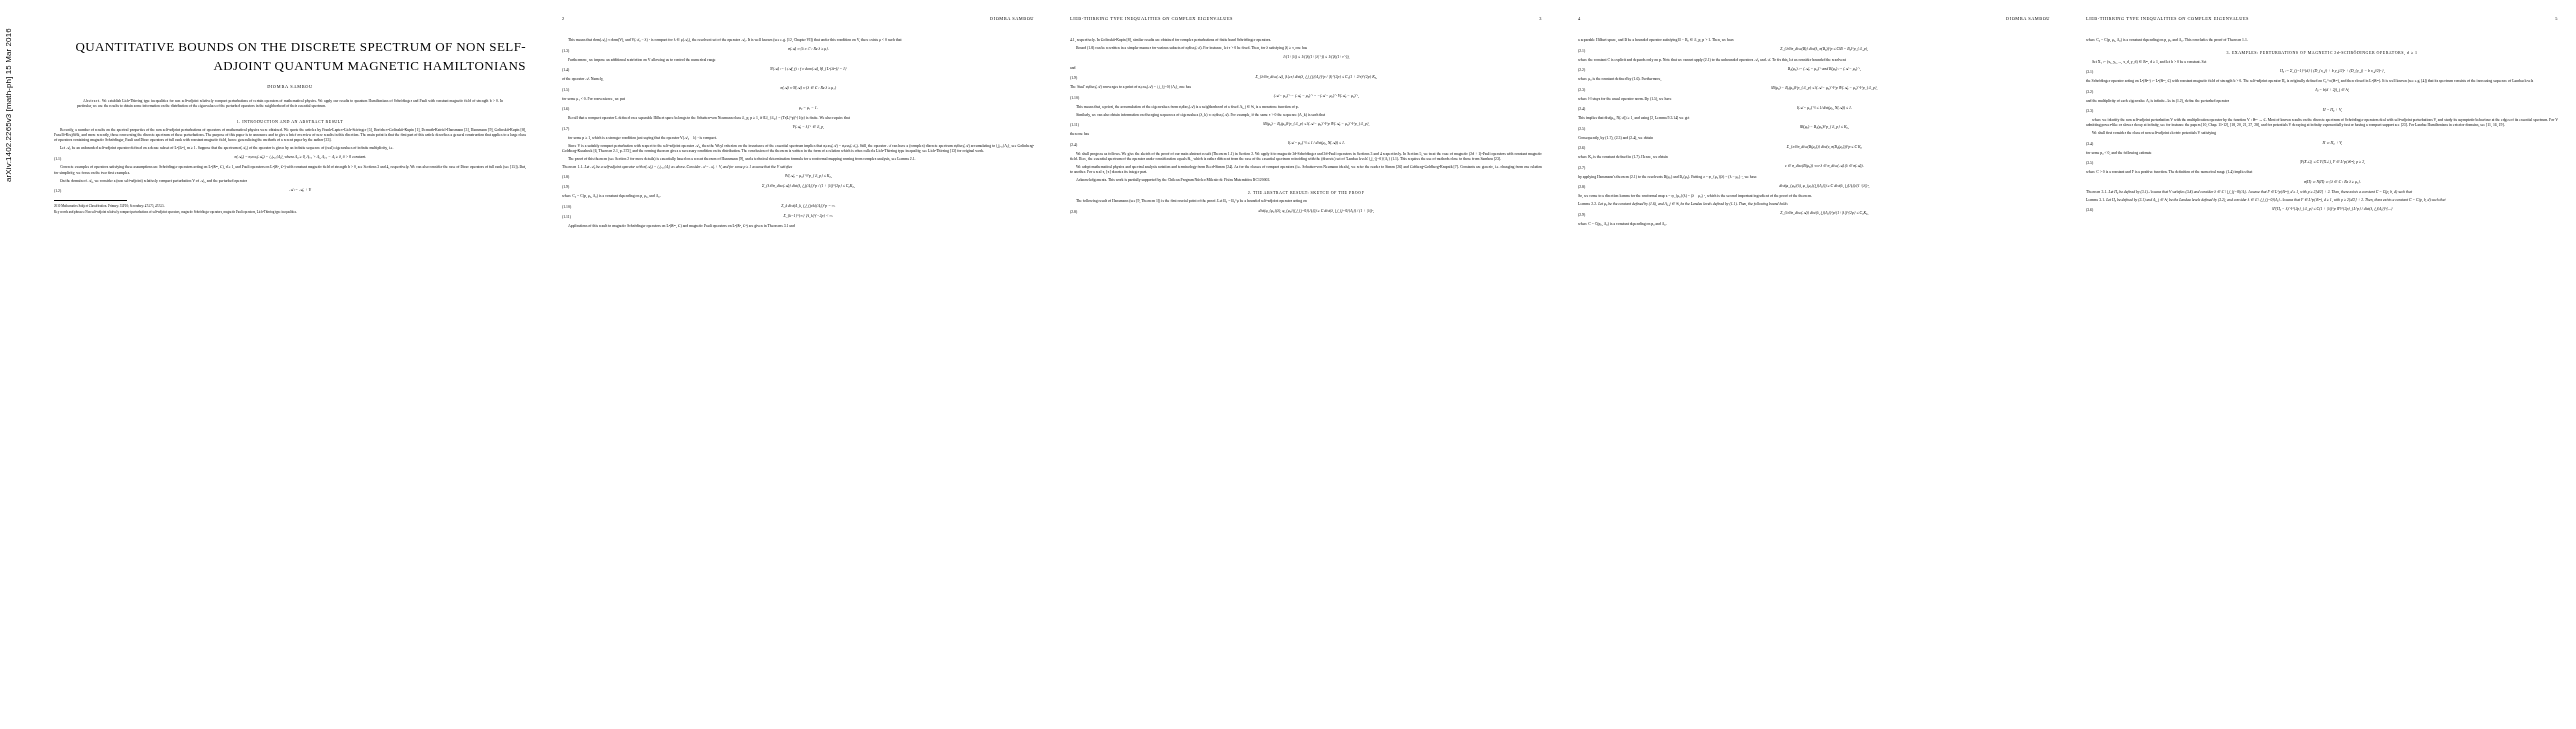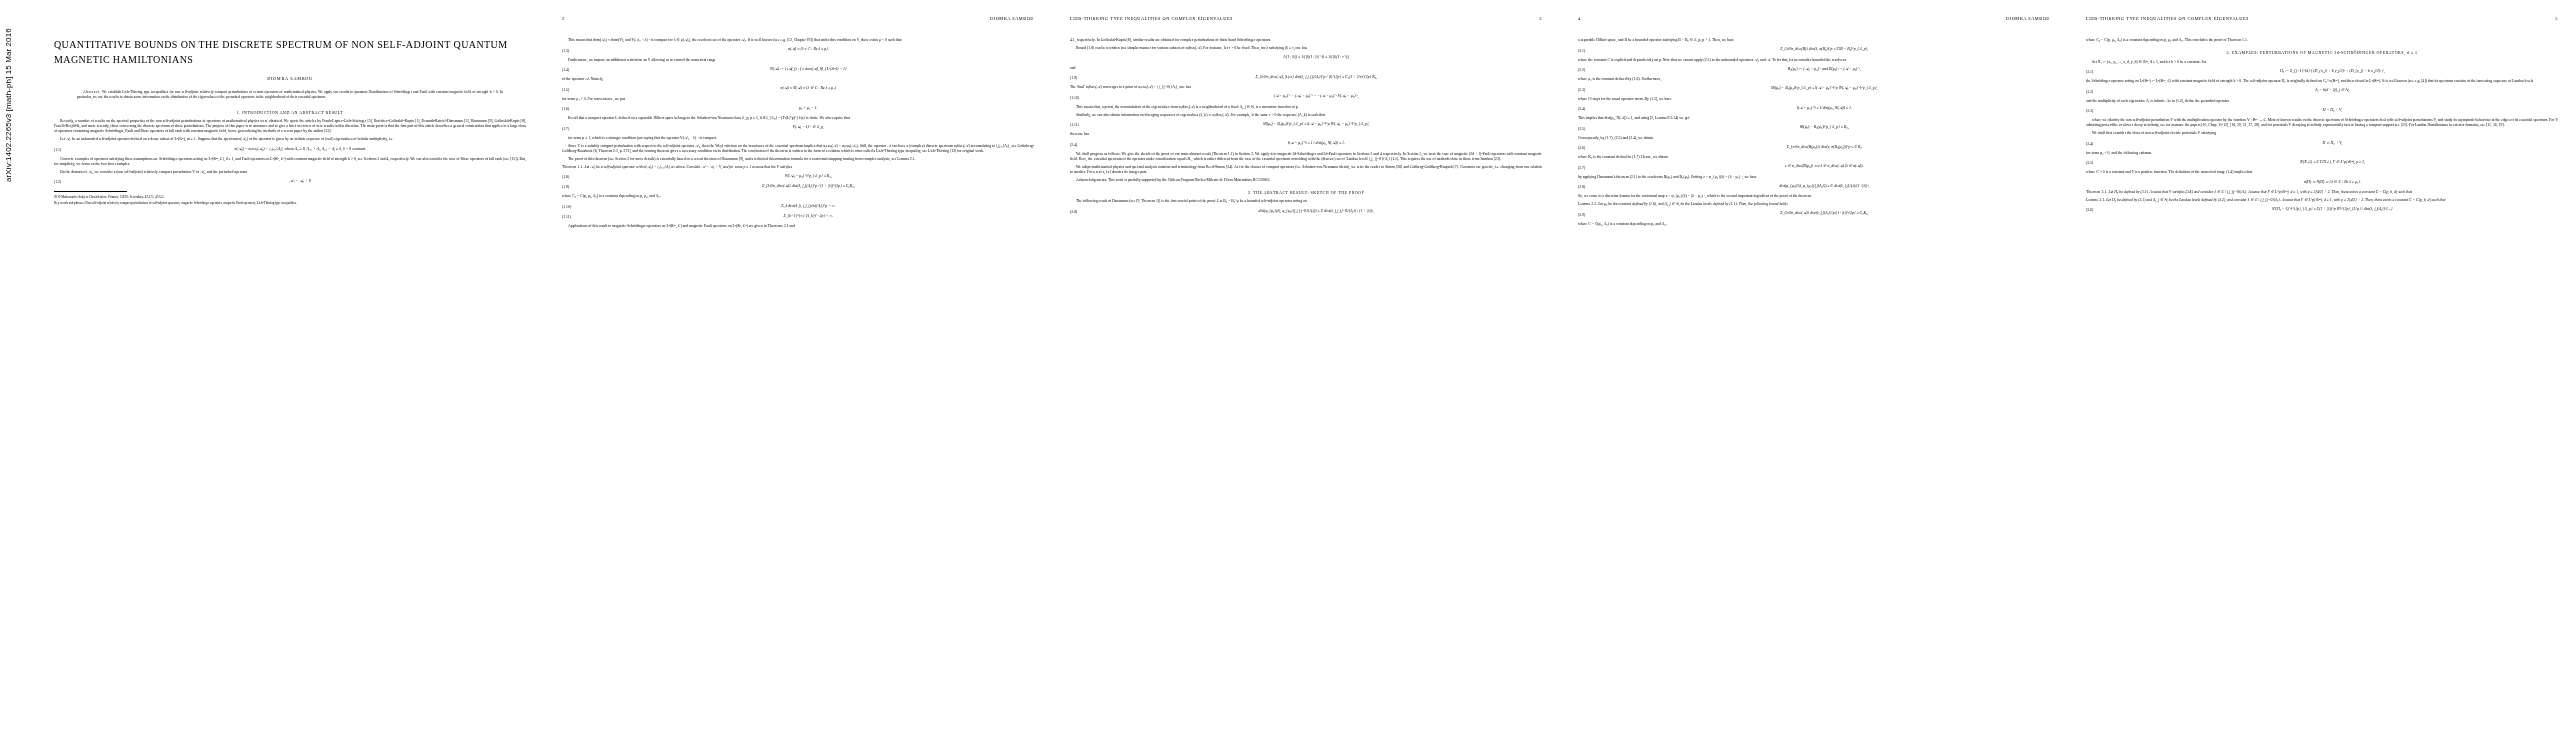--- a/index.html
+++ b/index.html
@@ -10,21 +10,21 @@
     transform:rotate(-90deg);transform-origin:0 0;
     font-family:"Liberation Sans", sans-serif;font-size:8px;letter-spacing:0.1px;color:#000;
     white-space:nowrap;
   }
   .pages{position:absolute;left:36px;top:0;width:2540px;height:729px;display:flex;}
   .page{position:relative;width:635px;height:729px;padding:16px 18px 0 18px;box-sizing:border-box;}
   .runhead{display:flex;justify-content:space-between;font-size:4.4px;letter-spacing:0.5px;margin-bottom:16px;height:6px;}
   .runhead .pg{font-size:4.4px;}
   p{margin:0 0 3px 0;font-size:3.8px;line-height:1.33;text-align:justify;text-indent:6px;}
   p.noind{text-indent:0;}
-  .title{font-size:10px;text-align:left;line-height:1.45;letter-spacing:0.4px;margin:11px 0 8.5px 0;}
+  .title{font-size:13px;text-align:right;line-height:1.45;letter-spacing:0.4px;margin:11px 0 8.5px 0;}
   .author{font-size:4.3px;text-align:center;letter-spacing:0.7px;margin-bottom:9.7px;}
   .abs{margin:0 23px 9.7px 23px;}
   .abs .lbl{font-size:3.7px;letter-spacing:0.5px;display:inline;}
   .abs p{font-size:3.7px;text-align:justify;text-indent:6px;line-height:1.35;}
   .sec{font-size:4px;letter-spacing:0.5px;text-align:center;margin:7.3px 0 4.3px 0;}
   .eq{display:flex;align-items:flex-start;margin:4.3px 0 4.3px 0;font-size:3.9px;}
   .eq .tag{width:20.7px;flex:0 0 20.7px;font-size:3.8px;padding-top:1.2px;}
   .eq .body{flex:1;text-align:center;font-family:"Liberation Serif",serif;font-style:italic;line-height:1.5;}
   .thm{font-size:3.8px;line-height:1.33;text-align:justify;margin:0 0 3px 0;}
   .thm .nm{font-style:normal;letter-spacing:0.1px;}

